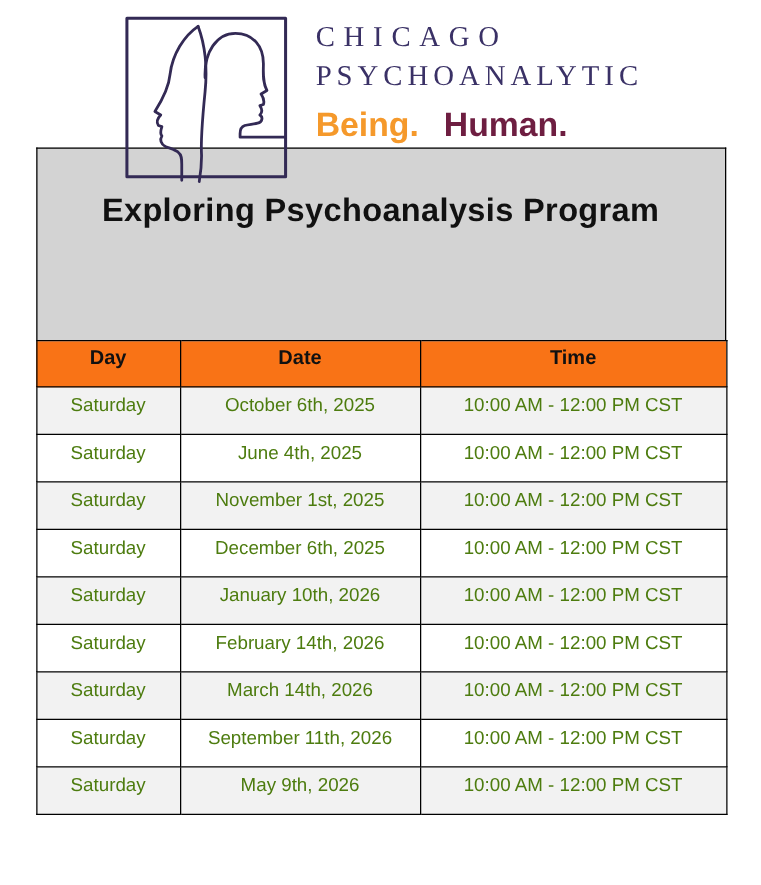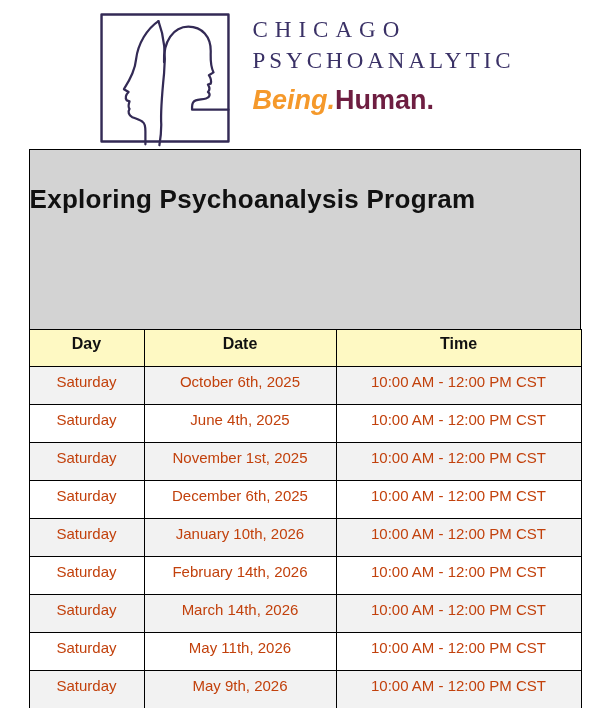--- a/index.html
+++ b/index.html
@@ -19,21 +19,21 @@
   }
   .page { width: 609px; height: 708px; overflow: hidden; }
 
   
   .logo-header {
     display: flex;
     justify-content: center;
     align-items: flex-start;
     gap: 18px;
     padding-top: 8px;
-    height: 149px;
+    height: 118px;
   }
   .logo-icon { width: 140px; height: 140px; flex: 0 0 auto; }
   .logo-icon svg { width: 140px; height: 140px; display: block; }
   .logo-textblock { padding-top: 6px; }
   .logo-name {
     font-family: "Liberation Serif", serif;
     color: var(--name-purple);
     font-size: 23px;
     line-height: 31px;
     letter-spacing: 4px;
@@ -41,34 +41,34 @@
   }
   .logo-name .name-line-1 { letter-spacing: 7px; }
   .tagline {
     margin-top: 9px;
     font-size: 27px;
     font-weight: bold;
     white-space: nowrap;
   }
   .tagline .being {
     color: var(--being-orange);
-    font-style: italic;
-    margin-right: 0;
+    margin-right: 20px;
     text-align: center;
   }
   .tagline .human { color: var(--human-maroon); }
 
   
   .schedule { width: 552px; margin: 0 auto; }
   .title-box {
     background: var(--title-box-bg);
     border: 1px solid var(--border-color);
     border-bottom: none;
-    height: 180px;
+    height: 154px;
     padding-top: 26px;
+    text-align: center;
   }
   .title-box h1 {
     font-size: 26px;
     line-height: 46px;
     font-weight: bold;
     color: #111111;
     letter-spacing: 0.3px;
   }
 
   table.schedule-table {
@@ -83,26 +83,26 @@
     border: 1px solid var(--border-color);
     text-align: center;
     vertical-align: middle;
   }
   .schedule-table th {
     height: 37px;
     font-size: 16px;
     font-weight: bold;
     color: #111111;
     padding-bottom: 9px;
-    background: #fef9c3;
+    background: #f97316;
   }
   .schedule-table td {
     height: 38px;
     font-size: 15px;
-    color: #c2410c;
+    color: #4d7c0f;
     padding-bottom: 9px;
     background: #ffffff;
   }
   .schedule-table tbody tr:nth-child(odd) td { background: var(--stripe-bg); }
 </style>
 </head>
 <body>
 
 <div class="page">
 
@@ -205,21 +205,21 @@
             <td>February 14th, 2026</td>
             <td>10:00 AM - 12:00 PM CST</td>
           </tr>
           <tr>
             <td>Saturday</td>
             <td>March 14th, 2026</td>
             <td>10:00 AM - 12:00 PM CST</td>
           </tr>
           <tr>
             <td>Saturday</td>
-            <td>May 11th, 2026</td>
+            <td>September 11th, 2026</td>
             <td>10:00 AM - 12:00 PM CST</td>
           </tr>
           <tr>
             <td>Saturday</td>
             <td>May 9th, 2026</td>
             <td>10:00 AM - 12:00 PM CST</td>
           </tr>
         </tbody>
     </table>
   </main>

